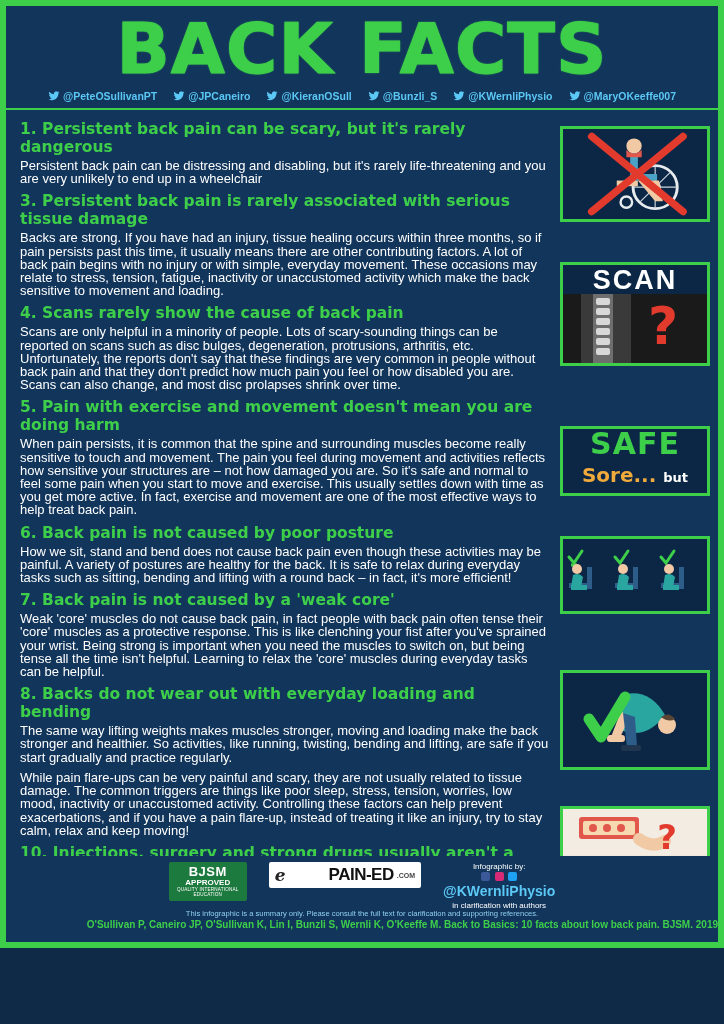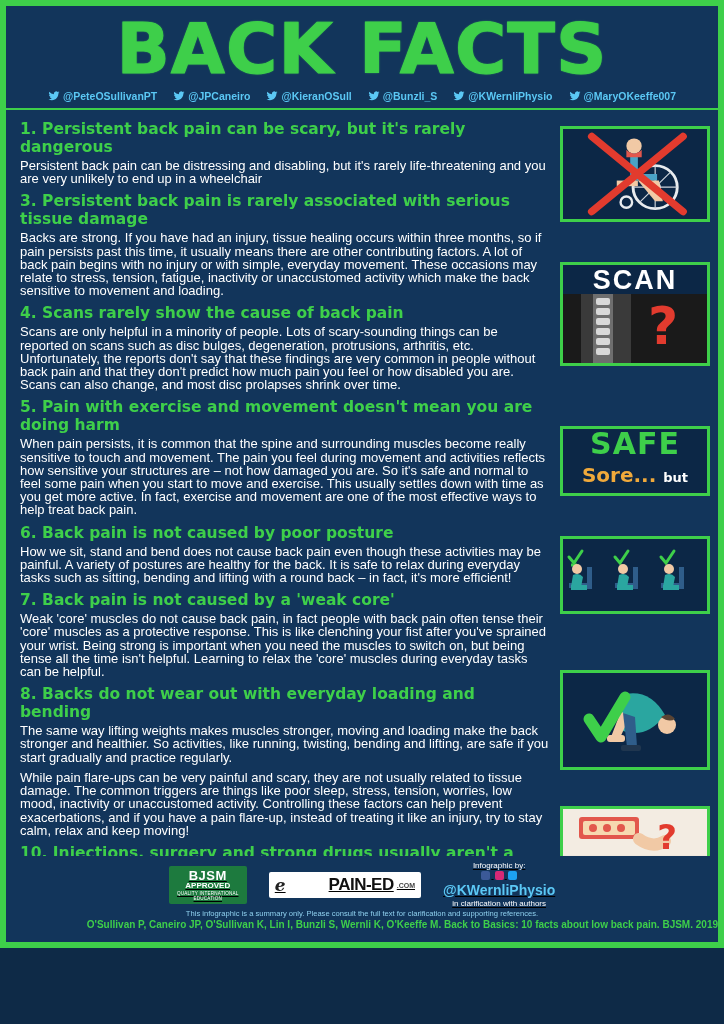--- a/index.html
+++ b/index.html
@@ -132,26 +132,25 @@
   .sore-2 { color: #3ecf4a; font-size: 30px; letter-spacing: 1px; }
   
   .footer {
     position: absolute;
     left: 0; right: 0; bottom: 0;
     height: 86px;
     background: #12355b;
   }
   .logos {
     display: flex;
-    align-items: center;
+    align-items: flex-start;
     justify-content: center;
     gap: 22px;
     padding-top: 6px;
     height: 52px;
-    text-decoration: underline;
   }
   .bjsm-logo {
     background: #1d7a3e;
     color: #fff;
     text-align: center;
     width: 78px;
     padding: 3px 2px;
     border-radius: 2px;
     line-height: 1.05;
   }

